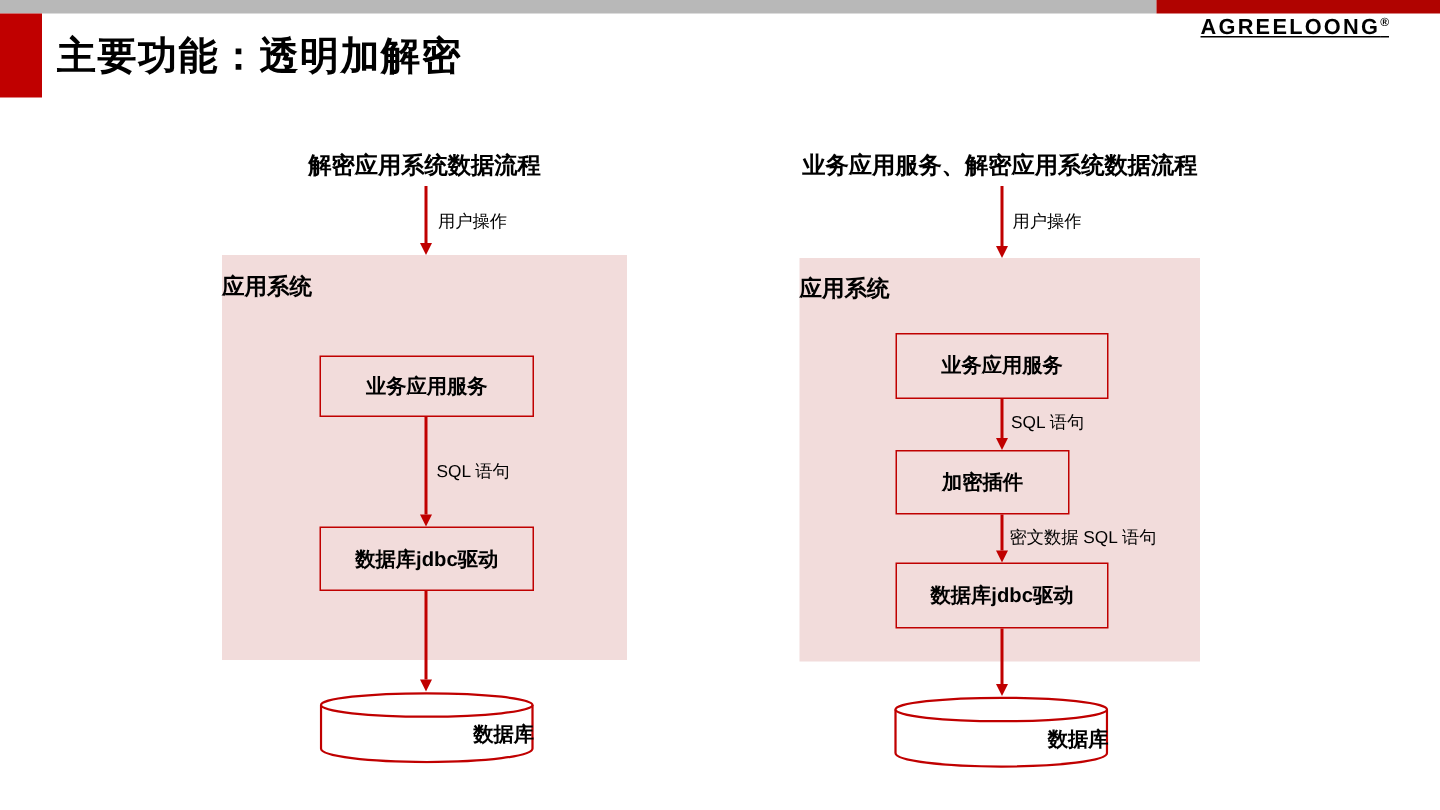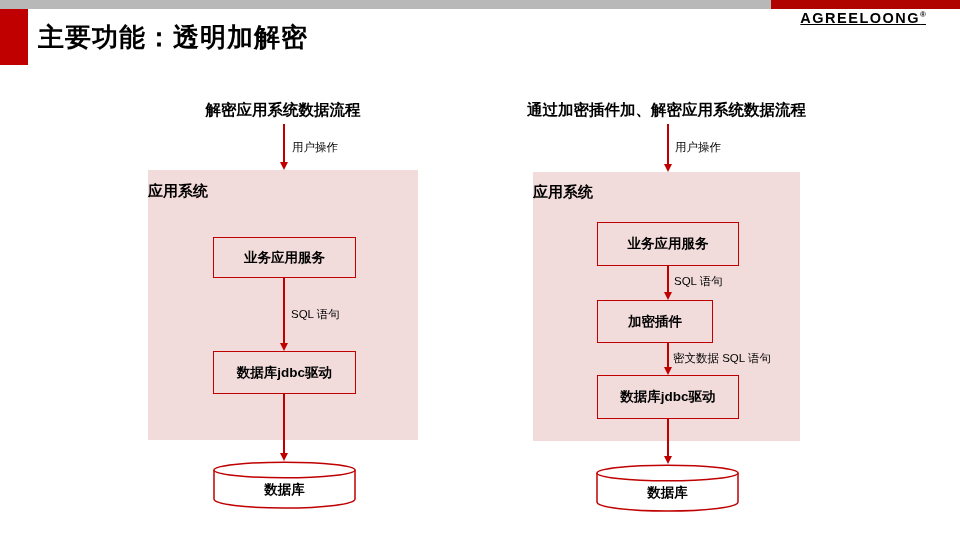--- a/index.html
+++ b/index.html
@@ -45,21 +45,21 @@
   .vline { position:absolute; width:1.5px; background:#c00000; }
   .ahead {
     position:absolute; width:0; height:0;
     border-left:4.5px solid transparent; border-right:4.5px solid transparent;
     border-top:8px solid #c00000;
   }
   .edge-label { position:absolute; font-size:11.5px; white-space:nowrap; color:#000; }
   .cyl { position:absolute; width:143px; height:48px; }
   .cyl svg { display:block; }
   .cyl-label {
-    position:absolute; left:0; top:20px; width:100%; text-align:center;
+    position:absolute; left:0; top:20px; width:100%; text-align:right;
     font-weight:bold; font-size:13.5px;
   }
 </style>
 </head>
 <body>
 
 <div class="slide">
 
   <div class="topbar-gray"></div>
   <div class="topbar-red"></div>
@@ -99,21 +99,21 @@
     <div class="cyl" style="left:65px; top:366px;">
       <svg width="143" height="48" viewBox="0 0 143 48">
         <path d="M1 9 V38 C1 43.2 32.5 47 71.5 47 C110.5 47 142 43.2 142 38 V9" fill="#ffffff" stroke="#c00000" stroke-width="1.5"></path>
         <ellipse cx="71.5" cy="9" rx="70.5" ry="7.8" fill="#ffffff" stroke="#c00000" stroke-width="1.5"></ellipse>
       </svg>
       <div class="cyl-label">数据库</div>
     </div>
   </div>
 
   <div class="diagram d2">
-    <div class="diagram-title">通过加密插件加、解密应用系统数据流程</div>
+    <div class="diagram-title">业务应用服务、解密应用系统数据流程</div>
 
     <div>
       <div class="vline" style="left:134.25px; top:29px; height:40px;"></div>
       <div class="ahead" style="left:130.5px; top:69px;"></div>
     </div>
     <div class="edge-label" style="left:142px; top:45px;">用户操作</div>
 
     <div class="panel"></div>
     <div class="panel-label">应用系统</div>
 

